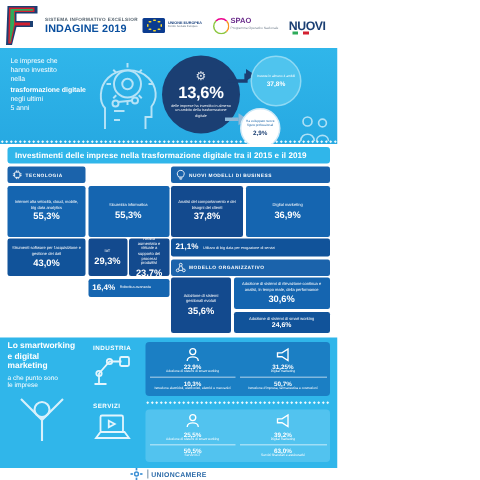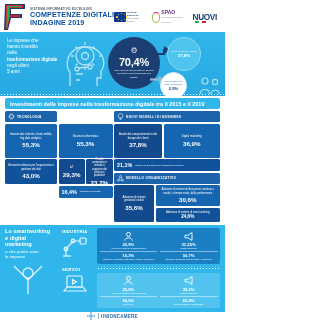--- a/index.html
+++ b/index.html
@@ -116,21 +116,20 @@
   <div class="header">
     <div class="brandmark">
       <svg width="26" height="30" viewBox="0 0 26 30">
         <path d="M3 2 L23 2 L23 7 L9 7 L9 12 L20 12 L20 16 L9 16 L6 28 L2 28 Z" fill="#1b3f73"></path>
         <path d="M4 3 L21 3 L21 6 L8 6 L8 13 L18 13 L18 15 L8 15 L5.5 27 L3.5 27 Z" fill="#d32030"></path>
         <path d="M5 4 L20 4 L20 5.2 L7.5 5.2 L7.5 14 L5 26 L4.5 26 Z" fill="#2eab5a"></path>
       </svg>
     </div>
     <div class="brandtext">
       <div class="sie-line">SISTEMA INFORMATIVO EXCELSIOR</div>
-      <div class="title-main">COMPETENZE DIGITALI</div>
       <div class="title-sub">INDAGINE 2019</div>
     </div>
 
     <div class="logos">
       <div class="logo-eu">
         <div class="eu-flag">
           <span class="star" style="left:7px;top:1px"></span>
             <span class="star" style="left:10px;top:2px"></span>
           <span class="star" style="left:11.5px;top:4.4px"></span>
             <span class="star" style="left:10px;top:6.8px"></span>
@@ -175,21 +174,21 @@
         <circle cx="29" cy="20" r="3.5"></circle>
         <path d="M20 38 L27 38 M20 44 L24 44"></path>
         <circle cx="21" cy="33" r="2"></circle>
           <circle cx="34" cy="31" r="2"></circle>
         <path d="M22.5 32 L32.5 31"></path>
       </g>
     </svg>
 
     <div class="big-circle">
       <div class="bc-ico">⚙</div>
-      <div class="bc-val">70,4%</div>
+      <div class="bc-val">13,6%</div>
       <div class="bc-cap">delle imprese ha investito in almeno un ambito della trasformazione digitale</div>
     </div>
 
     <svg class="arrow" style="left:152px;top:14px;width:20px;height:10px" viewBox="0 0 20 10">
       <path d="M0 8 L12 8 L12 3" stroke="#1b3f73" stroke-width="2.2" fill="none"></path>
       <path d="M12 0 L18 4 L12 8 Z" fill="#1b3f73"></path>
     </svg>
     <svg class="arrow" style="left:150px;top:43px;width:16px;height:9px" viewBox="0 0 16 9">
       <path d="M0 4.5 L9 4.5" stroke="#8fb8d8" stroke-width="2.2" fill="none"></path>
       <path d="M9 0.5 L15 4.5 L9 8.5 Z" fill="#8fb8d8"></path>

